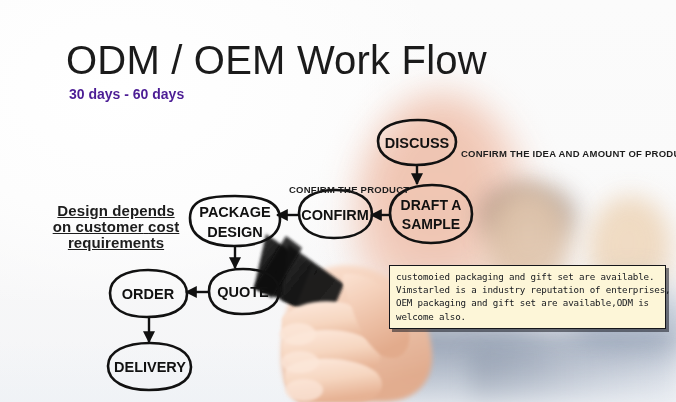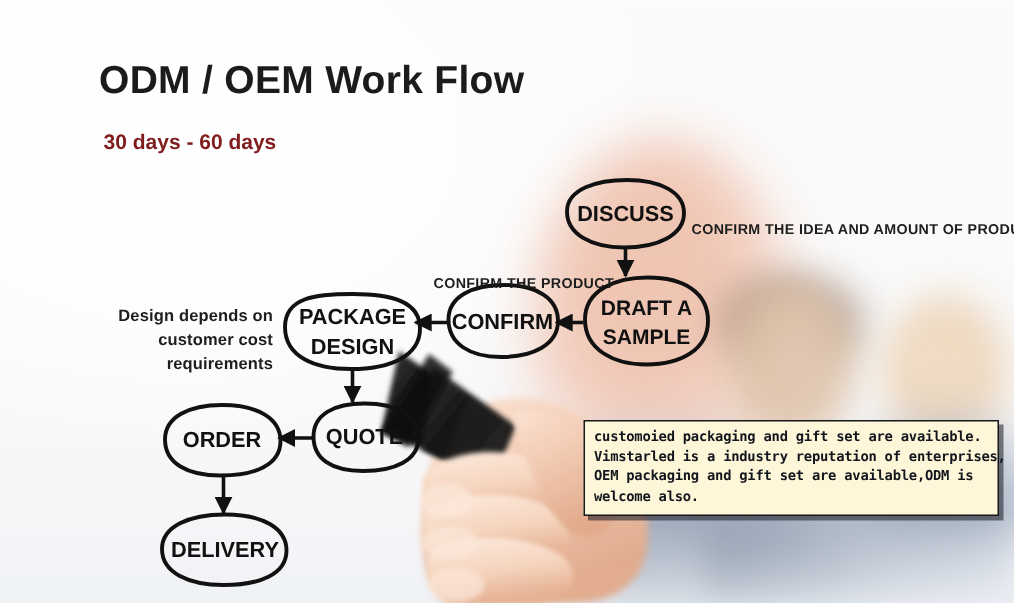--- a/index.html
+++ b/index.html
@@ -121,77 +121,76 @@
     background: linear-gradient(180deg, rgba(244,246,249,0) 0%, rgba(236,240,245,0.55) 100%);
   }
 
   
   .hand-wrap { position: absolute; left: 252px; top: 222px; width: 210px; height: 180px; }
 
   
   .title {
     position: absolute;
     left: 66px; top: 38px;
-    font-size: 26px;
-    font-weight: 700;
+    font-size: 40px;
+    font-weight: 400;
     color: #1b1b1b;
     letter-spacing: 0.2px;
     white-space: nowrap;
   }
   .subtitle {
     position: absolute;
     left: 69px; top: 86px;
     font-size: 14px;
     font-weight: 600;
-    color: #7f1d1d;
+    color: #4c1d95;
     white-space: nowrap;
   }
 
   
   .anno {
     position: absolute;
     color: #1d1d1d;
     font-weight: 600;
     white-space: nowrap;
   }
   .anno-confirm-idea { left: 461px; top: 148px; font-size: 9.5px; letter-spacing: 0.25px; }
   .anno-confirm-prod { left: 289px; top: 184px; font-size: 9.5px; letter-spacing: 0.25px; }
   .anno-design {
-    left: 50px; top: 203px; font-size: 11px;
-    width: 132px; text-align: right; line-height: 16px;
-    white-space: normal; letter-spacing: 0.1px;
+    left: 50px; top: 203px; font-size: 15px;
+    width: 132px; text-align: center; line-height: 16px;
+    white-space: normal; letter-spacing: 0.1px; text-decoration: underline;
   }
 
   
   .flow { position: absolute; left: 0; top: 0; }
   .node-label {
     font-family: "Liberation Sans", sans-serif;
     font-weight: bold;
     fill: #111111;
     text-anchor: middle;
     dominant-baseline: central;
   }
 
   
   .note {
     position: absolute;
-    left: 389px; top: 280px;
+    left: 389px; top: 265px;
     width: 277px;
     padding: 4px 6px 5px 6px;
     box-sizing: border-box;
     background: #fdf6d8;
     border: 1.6px solid #15161a;
     box-shadow: 3px 3px 0 rgba(25,28,36,0.55);
     font-family: "DejaVu Sans Mono", monospace;
     font-size: 9.2px;
     line-height: 13.2px;
     color: #13161c;
     letter-spacing: -0.15px;
     white-space: pre;
-    font-weight: bold;
   }
 </style>
 </head>
 <body>
 
 <div id="stage">
 
   <div class="bg-base"></div>
   <div class="bg-sheen"></div>
   <div class="person-main"></div>

